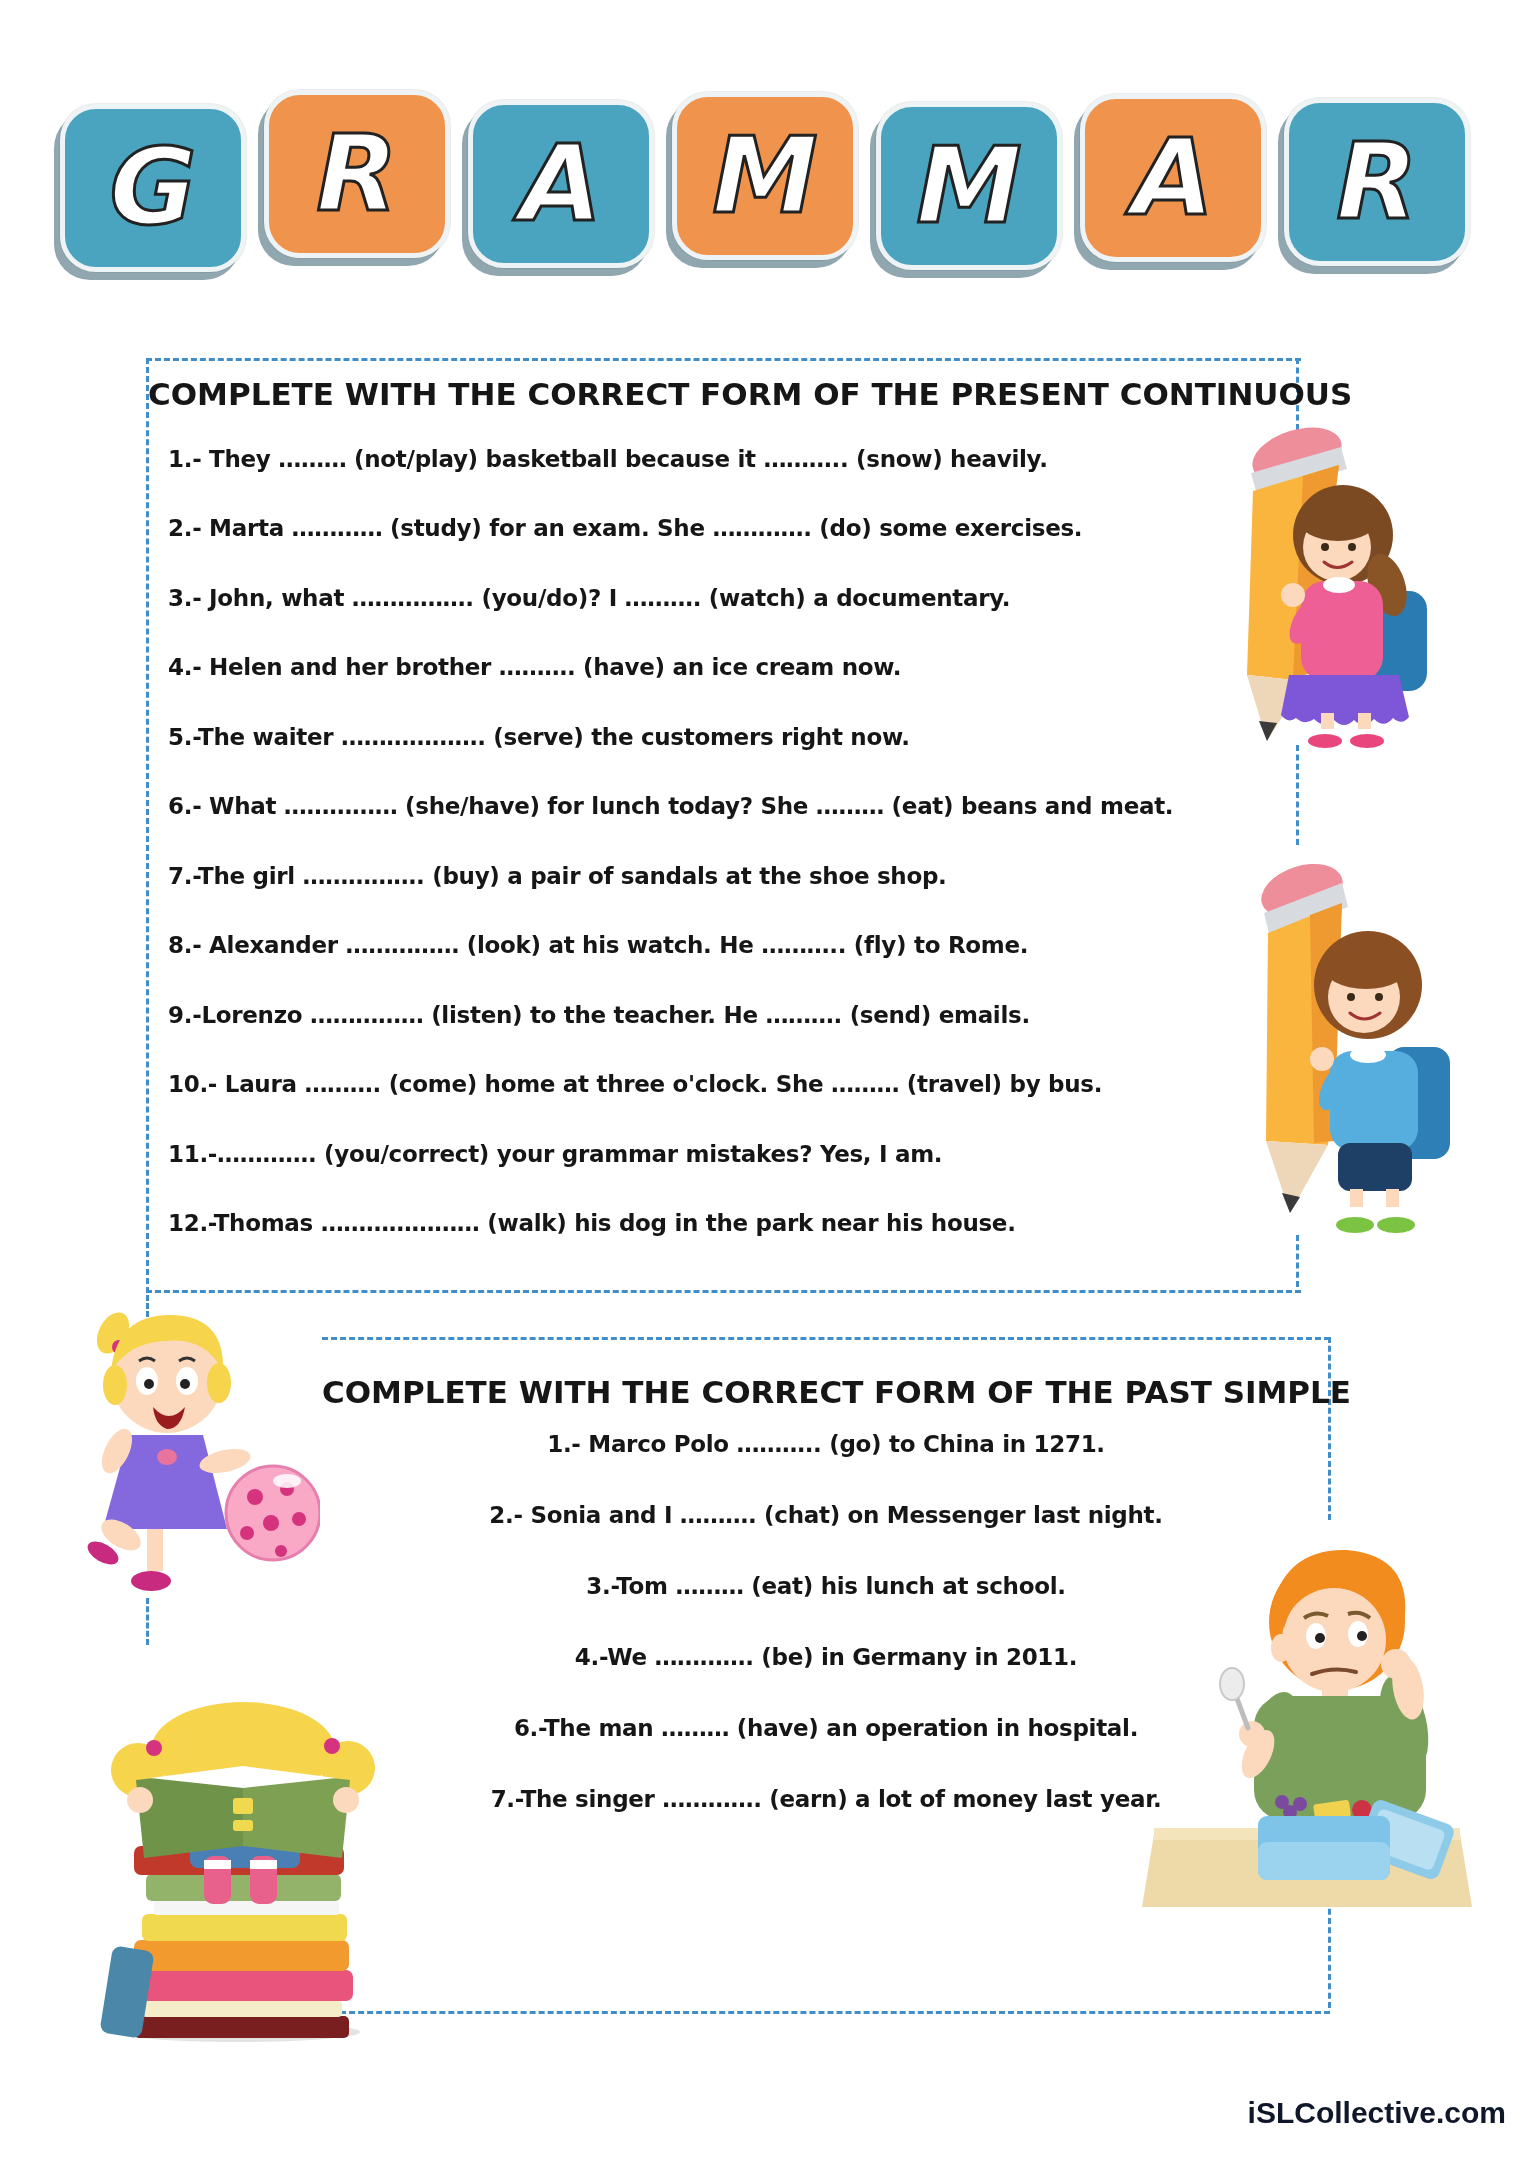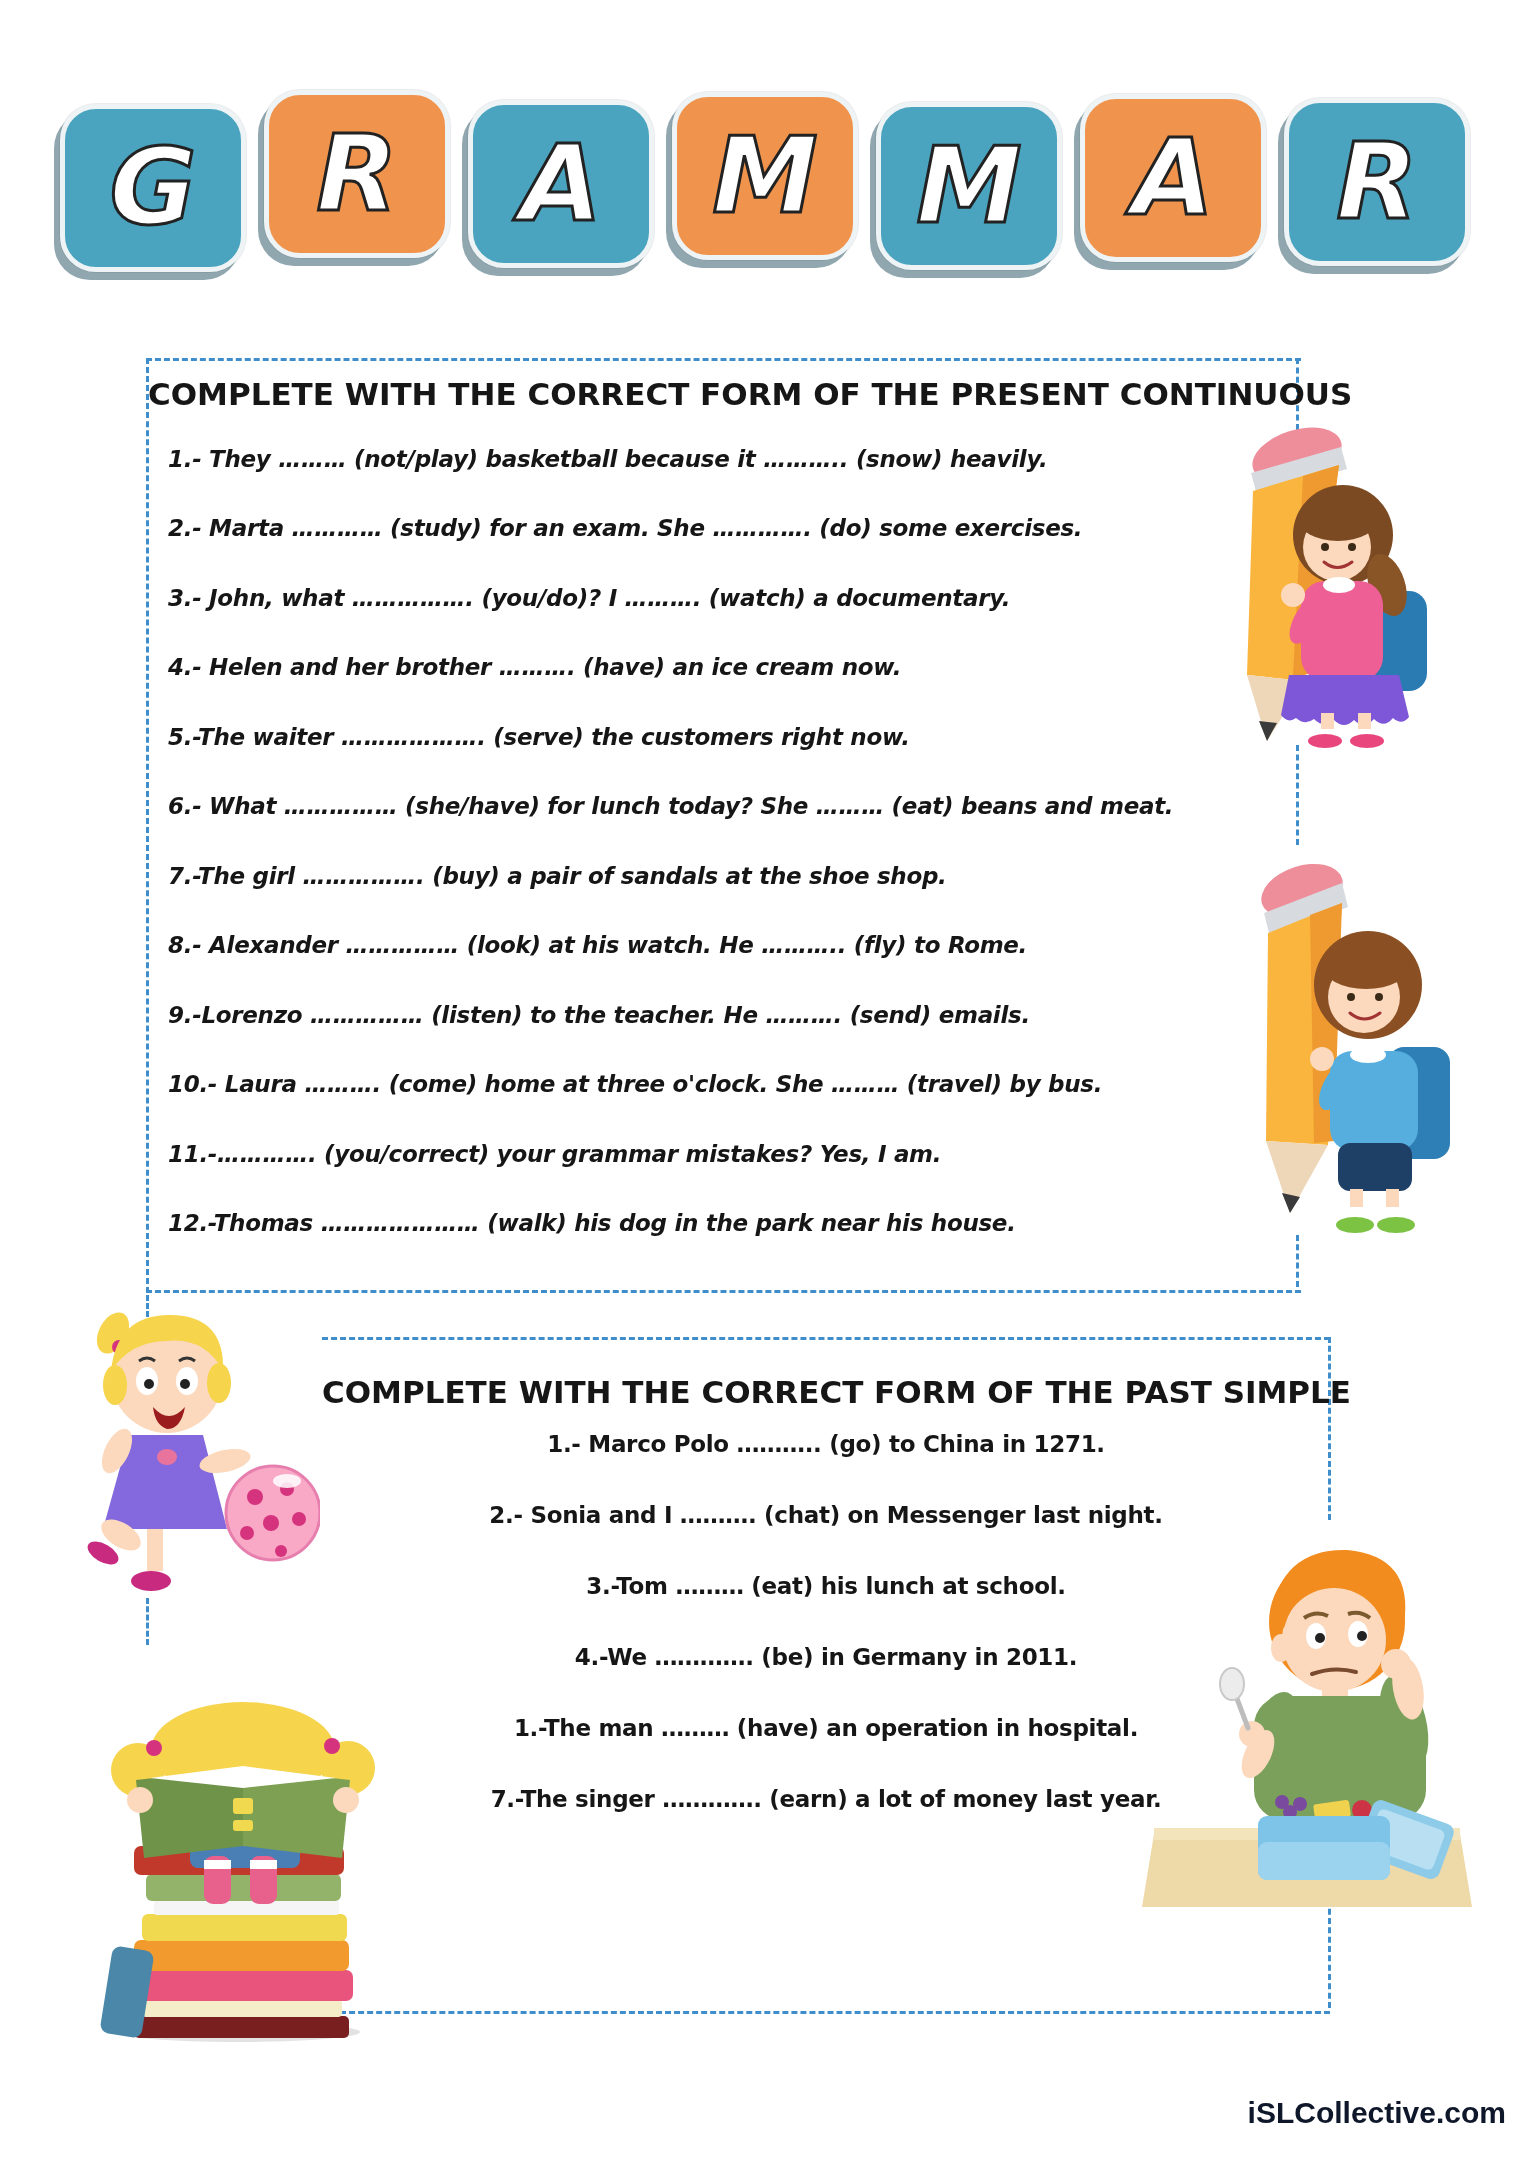--- a/index.html
+++ b/index.html
@@ -24,21 +24,21 @@
         border-top:3px dashed #3f8ecb;border-bottom:3px dashed #3f8ecb;}
 
   
   .heading{position:absolute;z-index:3;font-weight:bold;font-size:31px;text-align:center;white-space:nowrap;}
   .heading1{left:148px;top:376px;width:1150px;}
   .heading2{left:322px;top:1354px;width:1008px;margin-top:20px;}
   .items{position:absolute;z-index:3;}
   .items1{left:168px;top:424px;width:1125px;}
   .items2{left:322px;top:1408px;width:1008px;text-align:center;}
   .ex-item{font-weight:bold;font-size:23px;letter-spacing:-0.3px;white-space:nowrap;}
-  .items1 .ex-item{height:69.5px;display:flex;align-items:center;font-style:italic;}
+  .items1 .ex-item{height:69.5px;display:flex;align-items:center;}
   .items2 .ex-item{height:71px;display:flex;align-items:center;justify-content:center;}
 
   
   .illu{position:absolute;z-index:2;}
   .illu svg{display:block;}
 
   
   .watermark{position:absolute;right:26px;top:2096px;z-index:3;
         font-family:"Liberation Sans",sans-serif;font-weight:bold;font-size:30px;color:#0f172a;}
 </style>
@@ -99,21 +99,21 @@
       <div class="ex-item">12.-Thomas ………………… (walk) his dog in the park near his house.</div>
     </div>
 
   <div class="heading heading2">COMPLETE WITH THE CORRECT FORM OF THE PAST SIMPLE</div>
   <div class="items items2">
 
   <div class="ex-item">1.- Marco Polo ……….. (go) to China in 1271.</div>
       <div class="ex-item">2.- Sonia and I ………. (chat) on Messenger last night.</div>
       <div class="ex-item">3.-Tom ……… (eat) his lunch at school.</div>
       <div class="ex-item">4.-We …………. (be) in Germany in 2011.</div>
-      <div class="ex-item">1.-The man ……… (have) an operation in hospital.</div>
+      <div class="ex-item">6.-The man ……… (have) an operation in hospital.</div>
       <div class="ex-item">7.-The singer …………. (earn) a lot of money last year.</div>
     </div>
 
   <div class="illu" style="left:1205px;top:423px;">
     <svg width="240" height="325" viewBox="0 0 240 325">
       <g>
         <ellipse cx="92" cy="32" rx="46" ry="25" fill="#ef8e9b" transform="rotate(-17 92 32)"></ellipse>
         <polygon points="46,50 136,24 142,46 52,72" fill="#d7dbdf"></polygon>
         <polygon points="48,68 134,42 100,258 42,252" fill="#f9b53e"></polygon>
         <polygon points="98,53 134,42 108,250 88,254" fill="#ee9a30"></polygon>

